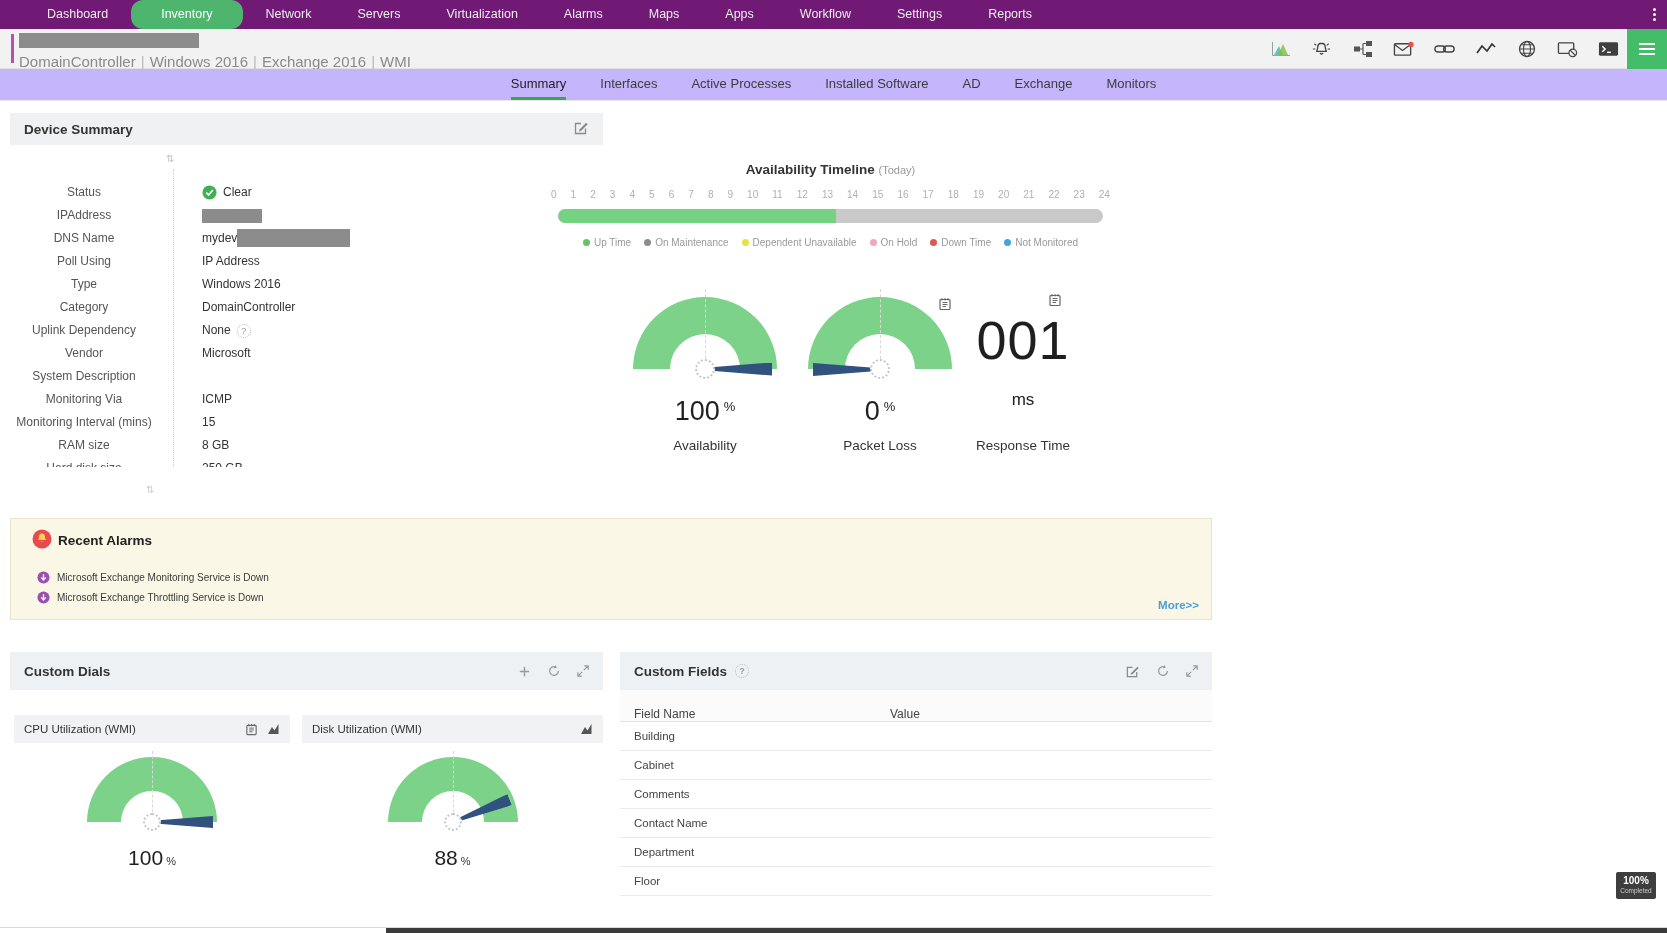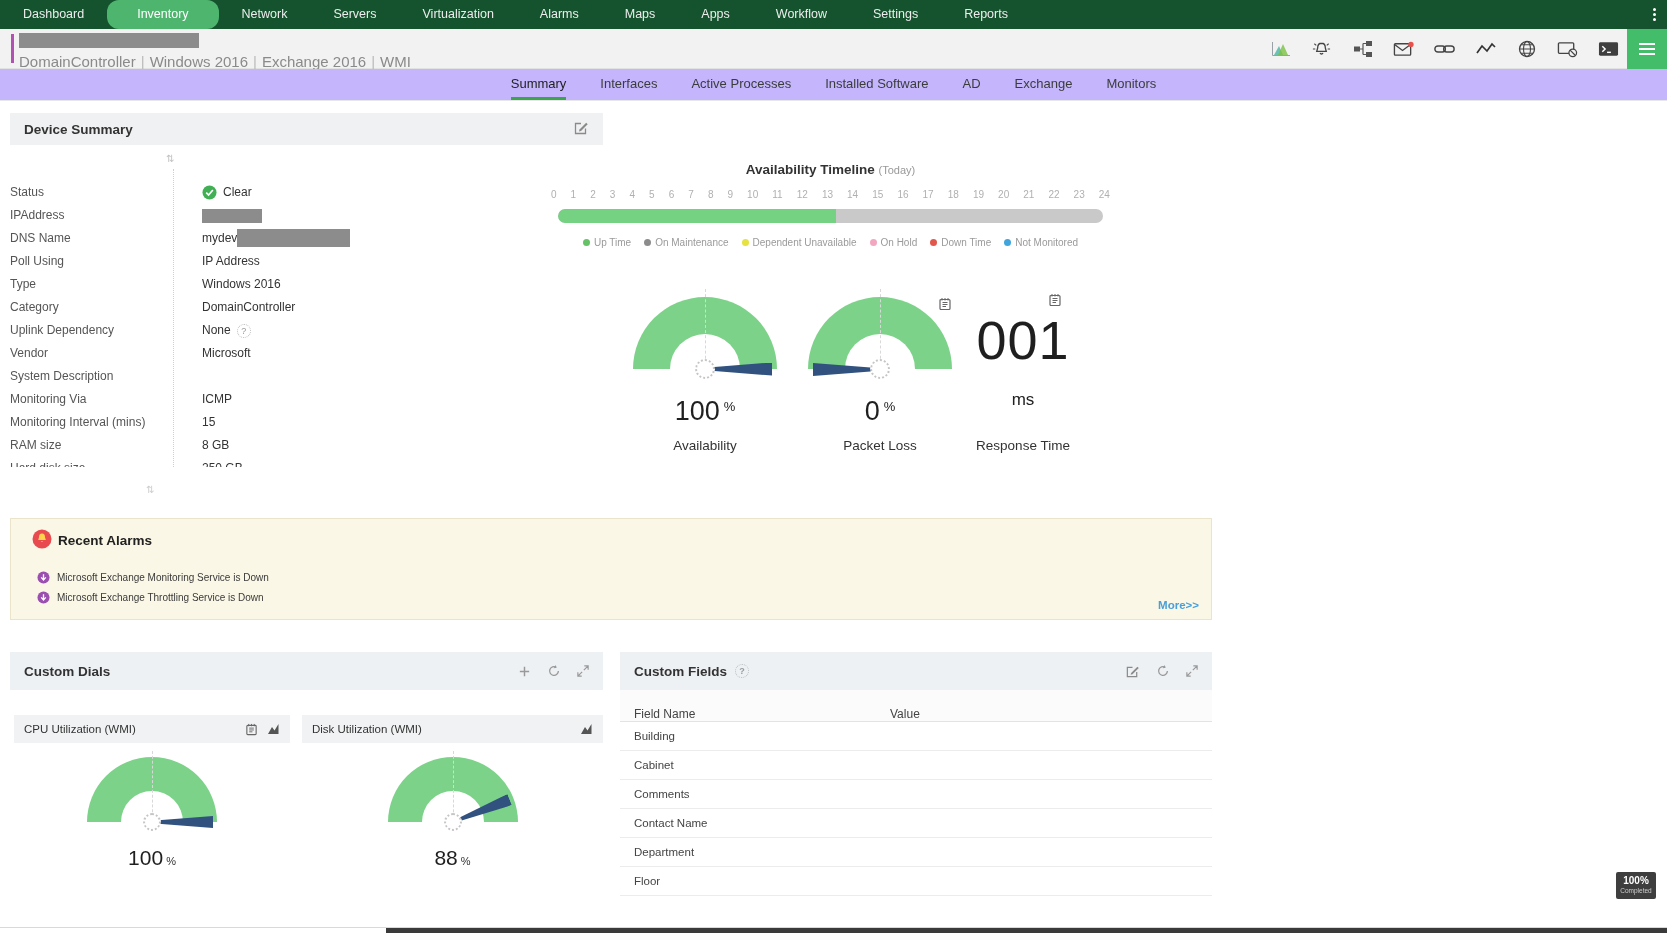--- a/index.html
+++ b/index.html
@@ -2,22 +2,22 @@
 <html><head>
 <meta charset="utf-8">
 <style>
   * { box-sizing: border-box; }
   html,body { margin:0; padding:0; }
   body { width:1667px; height:933px; overflow:hidden; background:#fff;
          font-family:"Liberation Sans", sans-serif; position:relative; }
   #app { position:absolute; inset:0; }
 
   
-  .topnav { position:absolute; left:0; top:0; right:0; height:29px; background:#14532d;
-            display:flex; align-items:stretch; color:#ededed; font-size:12.5px; }
+  .topnav { position:absolute; left:0; top:0; right:0; height:29px; background:#701a75;
+            display:flex; align-items:stretch; color:#ededed; font-size:12.5px;padding-left:24px; }
   .nav-item { padding:0 23px; line-height:29px; cursor:pointer; white-space:nowrap; }
   .nav-item.active { background:#4eb56e; color:#fff; padding:0 30px;border-radius:12px; }
   .nav-kebab { position:absolute; right:4px; top:0; width:18px; height:29px; display:flex;
                flex-direction:column; align-items:center; justify-content:center; gap:2px; cursor:pointer; }
   .nav-kebab i { width:3px; height:3px; border-radius:50%; background:#fff; }
 
   
   .subheader { position:absolute; top:29px; left:0; right:0; height:40px; background:#f2f2f3;
                border-bottom:1px solid #e2e2e2; }
   .accentbar { position:absolute; left:11px; top:5px; width:3px; height:29px; background:#b351b3; }
@@ -44,21 +44,21 @@
   .hdr-tools .icon { cursor:pointer; display:flex; }
 
   
   .ds-panel { position:absolute; left:10px; top:113px; width:593px; }
   .ds-hdr { height:32px; background:#f0f1f2; display:flex; align-items:center; justify-content:space-between;
             padding:0 14px; font-size:13.5px; font-weight:bold; color:#333; }
   .ds-fields { position:relative; height:322px; overflow:hidden; padding-top:36px; }
   .ds-divider { position:absolute; left:163px; top:24px; bottom:0; border-left:1px dotted #cfcfcf; }
   .ds-handle { position:absolute; left:156px; top:8px; color:#c0c0c0; font-size:10px; }
   .ds-row { height:23px; display:flex; position:relative; z-index:1; }
-  .ds-label { width:148px; text-align:left; font-size:12px; color:#555; line-height:23px; }
+  .ds-label { width:148px; text-align:center; font-size:12px; color:#555; line-height:23px; }
   .ds-value { margin-left:44px; font-size:12px; color:#333; line-height:23px; display:flex; align-items:center; gap:6px; }
   .redact { background:#8c8c8c; }
   .q-badge { width:14px; height:14px; border:1px dotted #bbb; border-radius:50%; font-size:9px;
              color:#999; text-align:center; line-height:13px; cursor:pointer; }
   .ds-handle2 { position:absolute; left:146px; top:484px; color:#ccc; font-size:10px; }
 
   
   .tl-title { position:absolute; left:558px; top:162px; width:545px; text-align:center;
               font-size:13.5px; font-weight:bold; color:#333; }
   .tl-title .sub { font-weight:normal; color:#999; font-size:11px; }

